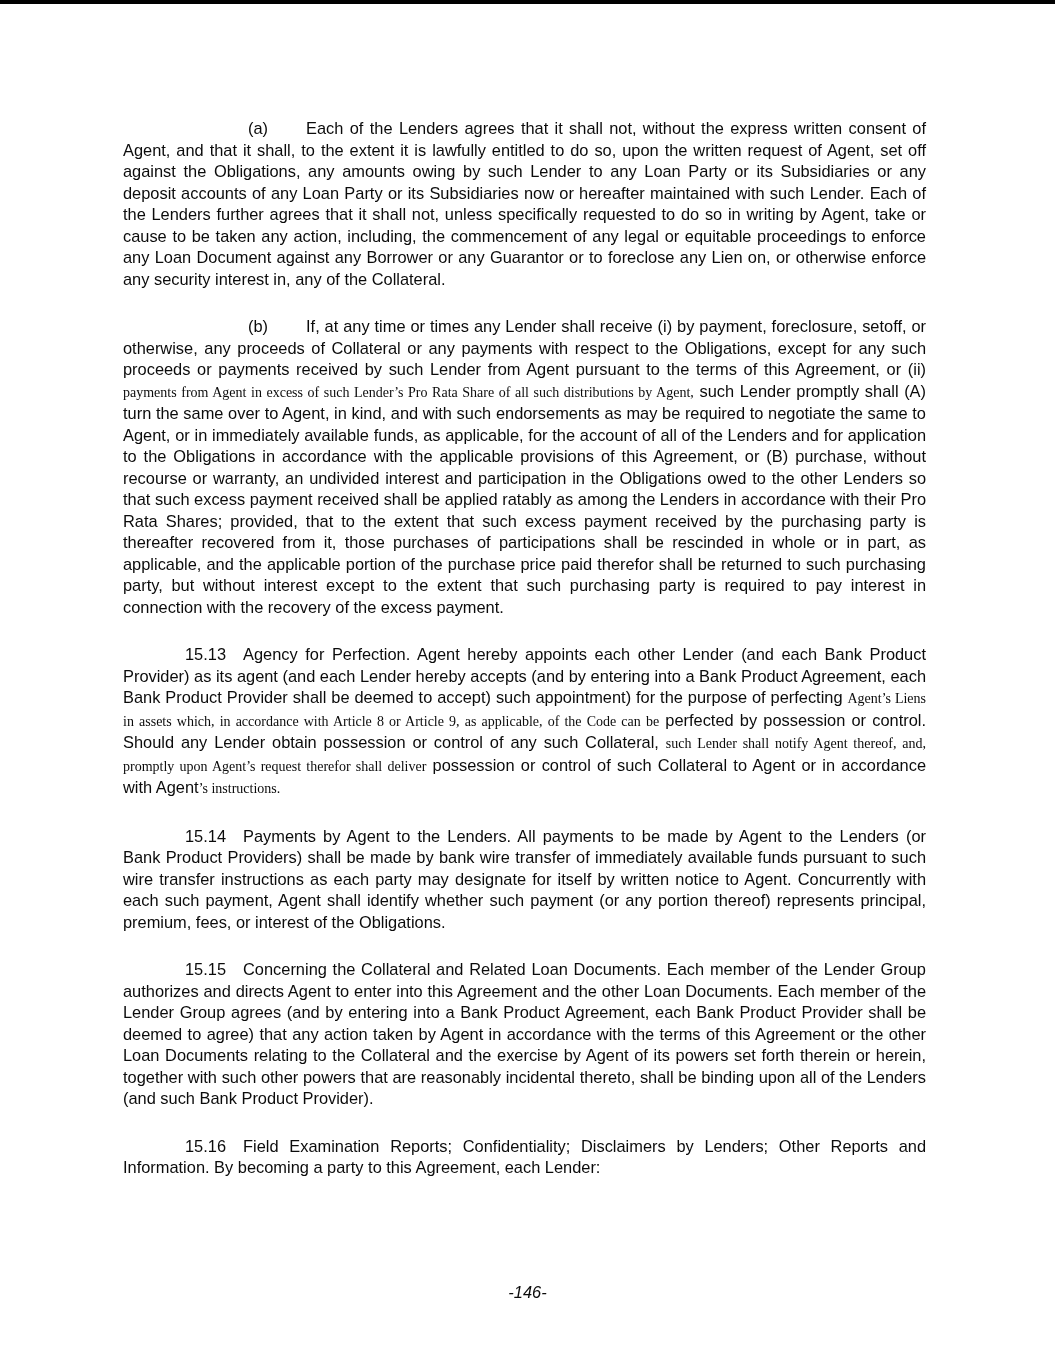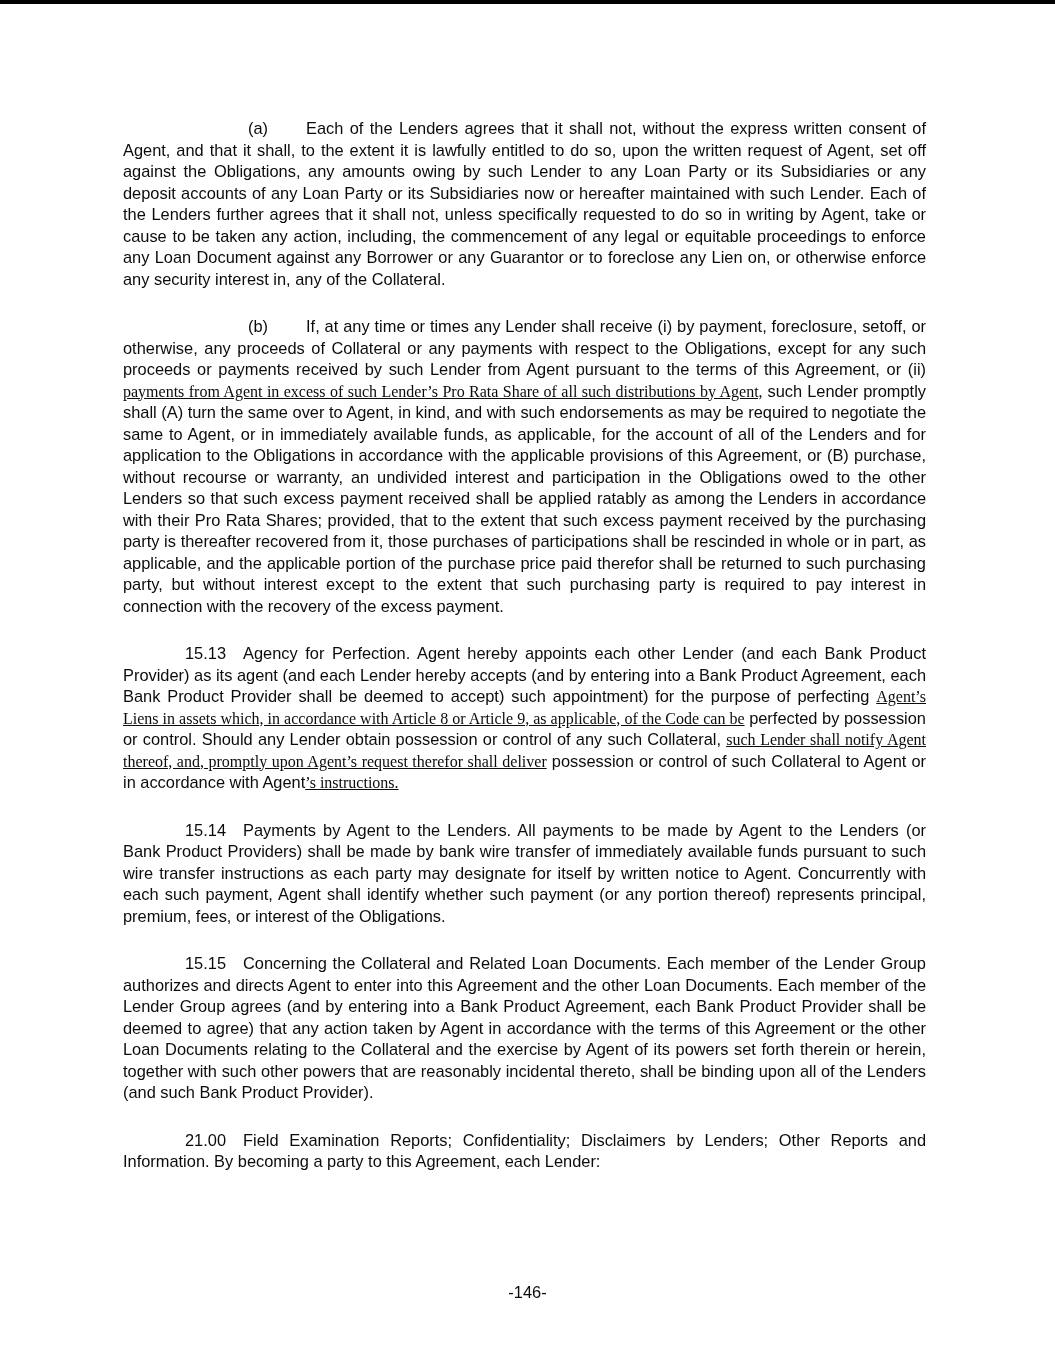--- a/index.html
+++ b/index.html
@@ -39,39 +39,39 @@
   p.para.sub { text-indent: 125px; }
   p.para.section { text-indent: 62px; }
   .tab { display: inline-block; height: 1px; }
   .sub .tab { width: 38px; }
   .section .tab { width: 17px; }
   .u {
     text-underline-offset: 2px;
   }
   .serif {
     font-family: "Liberation Serif", serif;
-    font-size: 16px;
-    text-decoration: underline;
+    font-size: 14px;
   }
   .page-number {
     position: absolute;
     top: 1283px;
     left: 0;
     width: 100%;
     text-align: center;
     font-size: 16.4px;
+    font-style: italic;
   }
 </style>
 </head>
 <body>
 
 <div class="doc-page">
   <div class="scan-top-edge"></div>
   <div class="doc-body">
       <p class="para sub"><span class="label">(a)</span><span class="tab"></span><span>Each of the Lenders agrees that it shall not, without the express written consent of Agent, and that it shall, to the extent it is lawfully entitled to do so, upon the written request of Agent, set off against the Obligations, any amounts owing by such Lender to any Loan Party or its Subsidiaries or any deposit accounts of any Loan Party or its Subsidiaries now or hereafter maintained with such Lender.  Each of the Lenders further agrees that it shall not, unless specifically requested to do so in writing by Agent, take or cause to be taken any action, including, the commencement of any legal or equitable proceedings to enforce any Loan Document against any Borrower or any Guarantor or to foreclose any Lien on, or otherwise enforce any security interest in, any of the Collateral.</span></p>
       <p class="para sub"><span class="label">(b)</span><span class="tab"></span><span>If, at any time or times any Lender shall receive (i) by payment, foreclosure, setoff, or otherwise, any proceeds of Collateral or any payments with respect to the Obligations, except for any such proceeds or payments received by such Lender from Agent pursuant to the terms of this Agreement, or (ii) </span><span class="serif">payments from Agent in excess of such Lender’s Pro Rata Share of all such distributions by Agent,</span><span> such Lender promptly shall (A) turn the same over to Agent, in kind, and with such endorsements as may be required to negotiate the same to Agent, or in immediately available funds, as applicable, for the account of all of the Lenders and for application to the Obligations in accordance with the applicable provisions of this Agreement, or (B) purchase, without recourse or warranty, an undivided interest and participation in the Obligations owed to the other Lenders so that such excess payment received shall be applied ratably as among the Lenders in accordance with their Pro Rata Shares; </span><span class="u">provided</span><span>, that to the extent that such excess payment received by the purchasing party is thereafter recovered from it, those purchases of participations shall be rescinded in whole or in part, as applicable, and the applicable portion of the purchase price paid therefor shall be returned to such purchasing party, but without interest except to the extent that such purchasing party is required to pay interest in connection with the recovery of the excess payment.</span></p>
       <p class="para section"><span class="label">15.13</span><span class="tab"></span><span class="u">Agency for Perfection</span><span>.  Agent hereby appoints each other Lender (and each Bank Product Provider) as its agent (and each Lender hereby accepts (and by entering into a Bank Product Agreement, each Bank Product Provider shall be deemed to accept) such appointment) for the purpose of perfecting </span><span class="serif">Agent’s Liens in assets which, in accordance with Article 8 or Article 9, as applicable, of the Code can be</span><span> perfected by possession or control.  Should any Lender obtain possession or control of any such Collateral, </span><span class="serif">such Lender shall notify Agent thereof, and, promptly upon Agent’s request therefor shall deliver</span><span> possession or control of such Collateral to Agent or in accordance with Agent</span><span class="serif">’s instructions.</span></p>
       <p class="para section"><span class="label">15.14</span><span class="tab"></span><span class="u">Payments by Agent to the Lenders</span><span>.  All payments to be made by Agent to the Lenders (or Bank Product Providers) shall be made by bank wire transfer of immediately available funds pursuant to such wire transfer instructions as each party may designate for itself by written notice to Agent.  Concurrently with each such payment, Agent shall identify whether such payment (or any portion thereof) represents principal, premium, fees, or interest of the Obligations.</span></p>
       <p class="para section"><span class="label">15.15</span><span class="tab"></span><span class="u">Concerning the Collateral and Related Loan Documents</span><span>.  Each member of the Lender Group authorizes and directs Agent to enter into this Agreement and the other Loan Documents.  Each member of the Lender Group agrees (and by entering into a Bank Product Agreement, each Bank Product Provider shall be deemed to agree) that any action taken by Agent in accordance with the terms of this Agreement or the other Loan Documents relating to the Collateral and the exercise by Agent of its powers set forth therein or herein, together with such other powers that are reasonably incidental thereto, shall be binding upon all of the Lenders (and such Bank Product Provider).</span></p>
-      <p class="para section"><span class="label">21.00</span><span class="tab"></span><span class="u">Field Examination Reports; Confidentiality; Disclaimers by Lenders; Other Reports and Information</span><span>.  By becoming a party to this Agreement, each Lender:</span></p>
+      <p class="para section"><span class="label">15.16</span><span class="tab"></span><span class="u">Field Examination Reports; Confidentiality; Disclaimers by Lenders; Other Reports and Information</span><span>.  By becoming a party to this Agreement, each Lender:</span></p>
     </div>
   <div class="page-number">-146-</div>
 </div>
 
 </body></html>

